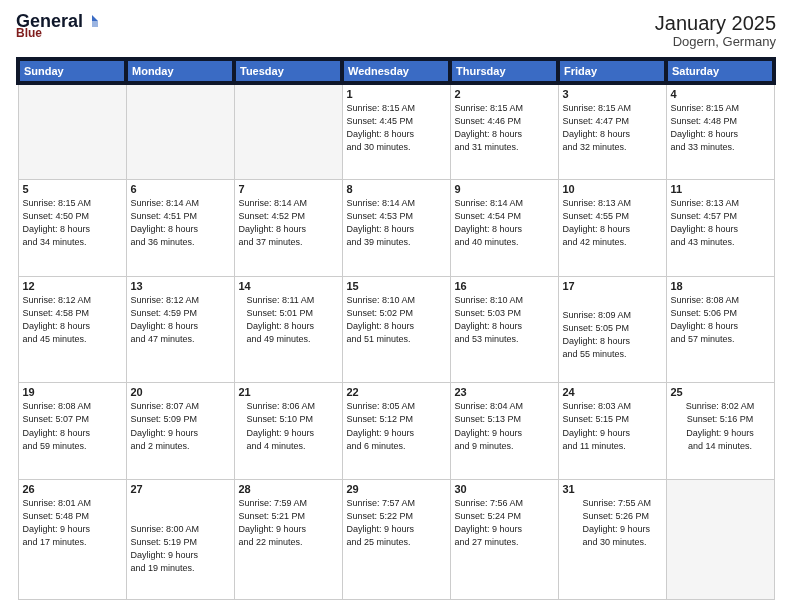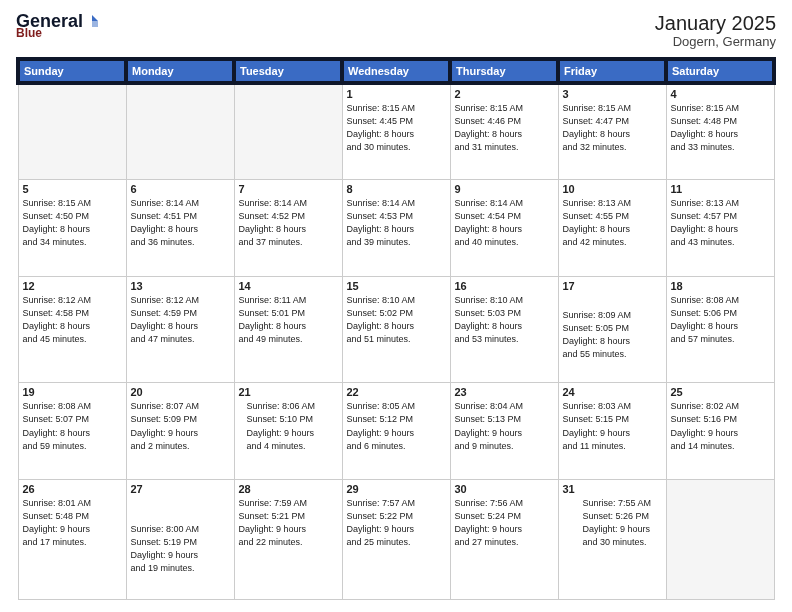--- a/index.html
+++ b/index.html
@@ -219,21 +219,21 @@
           </td>
           <td>
             <span class="day-num">13</span>
             <div class="day-info" style="white-space: pre-line;">Sunrise: 8:12 AM
 Sunset: 4:59 PM
 Daylight: 8 hours
 and 47 minutes.</div>
           </td>
           <td>
             <span class="day-num">14</span>
-            <div class="day-info" style="white-space: pre-line;">Sunrise: 8:11 AM
+            <div class="day-info" style="white-space: pre-line; margin-left: 8px;">Sunrise: 8:11 AM
 Sunset: 5:01 PM
 Daylight: 8 hours
 and 49 minutes.</div>
           </td>
           <td>
             <span class="day-num">15</span>
             <div class="day-info" style="white-space: pre-line;">Sunrise: 8:10 AM
 Sunset: 5:02 PM
 Daylight: 8 hours
 and 51 minutes.</div>
@@ -298,21 +298,21 @@
           </td>
           <td>
             <span class="day-num">24</span>
             <div class="day-info" style="white-space: pre-line;">Sunrise: 8:03 AM
 Sunset: 5:15 PM
 Daylight: 9 hours
 and 11 minutes.</div>
           </td>
           <td>
             <span class="day-num">25</span>
-            <div class="day-info" style="white-space: pre-line;">Sunrise: 8:02 AM
+            <div class="day-info" style="white-space: pre-line; text-align: center;">Sunrise: 8:02 AM
 Sunset: 5:16 PM
 Daylight: 9 hours
 and 14 minutes.</div>
           </td>
         </tr>
         <tr>
           <td>
             <span class="day-num">26</span>
             <div class="day-info" style="white-space: pre-line;">Sunrise: 8:01 AM
 Sunset: 5:48 PM

